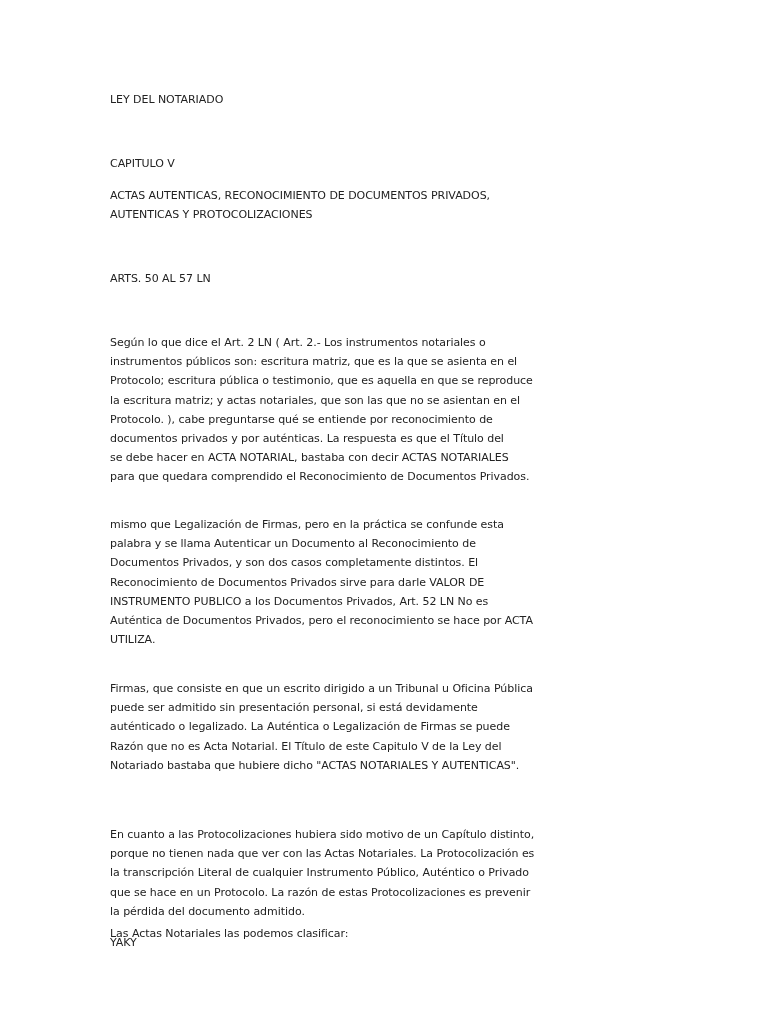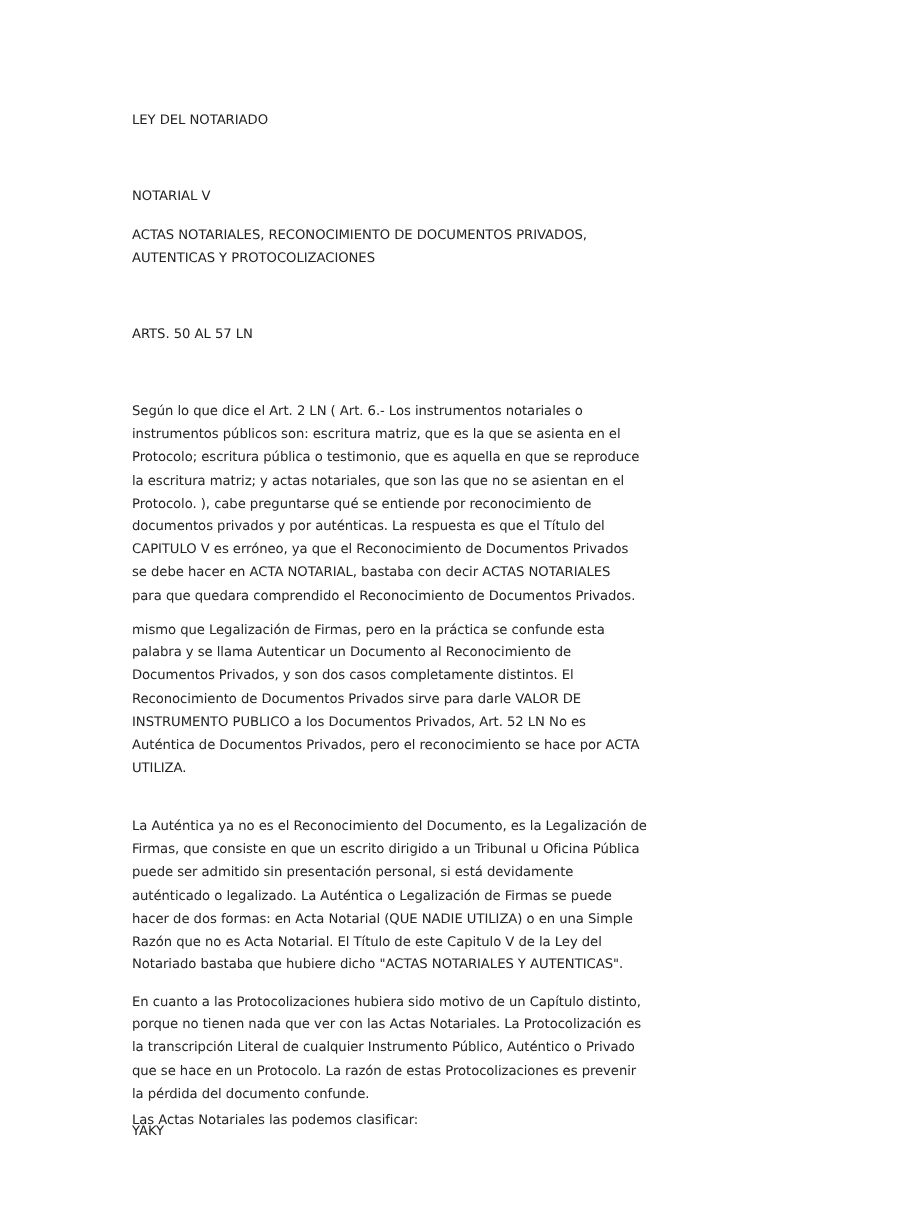--- a/index.html
+++ b/index.html
@@ -37,70 +37,67 @@
 </head>
 <body>
 
 <div class="page">
 
   <div class="line-block" style="top:90px">
     <span class="ln">LEY DEL NOTARIADO</span>
   </div>
 
   <div class="line-block" style="top:154px">
-    <span class="ln">NOTARIAL V</span>
+    <span class="ln">CAPITULO V</span>
   </div>
 
   <div class="line-block" style="top:186px">
-    <span class="ln">ACTAS NOTARIALES, RECONOCIMIENTO DE DOCUMENTOS PRIVADOS,</span>
+    <span class="ln">ACTAS AUTENTICAS, RECONOCIMIENTO DE DOCUMENTOS PRIVADOS,</span>
     <span class="ln">AUTENTICAS Y PROTOCOLIZACIONES</span>
   </div>
 
   <div class="line-block" style="top:269px">
     <span class="ln">ARTS. 50 AL 57 LN</span>
   </div>
 
   <div class="line-block" style="top:333px">
-    <span class="ln">Según lo que dice el Art. 2 LN ( Art. 6.- Los instrumentos notariales o</span>
+    <span class="ln">Según lo que dice el Art. 2 LN ( Art. 2.- Los instrumentos notariales o</span>
     <span class="ln">instrumentos públicos son: escritura matriz, que es la que se asienta en el</span>
     <span class="ln">Protocolo; escritura pública o testimonio, que es aquella en que se reproduce</span>
     <span class="ln">la escritura matriz; y actas notariales, que son las que no se asientan en el</span>
     <span class="ln">Protocolo. ), cabe preguntarse qué se entiende por reconocimiento de</span>
     <span class="ln">documentos privados y por auténticas. La respuesta es que el Título del</span>
-    <span class="ln">CAPITULO V es erróneo, ya que el Reconocimiento de Documentos Privados</span>
     <span class="ln">se debe hacer en ACTA NOTARIAL, bastaba con decir ACTAS NOTARIALES</span>
     <span class="ln">para que quedara comprendido el Reconocimiento de Documentos Privados.</span>
   </div>
 
   <div class="line-block" style="top:515px">
     <span class="ln">mismo que Legalización de Firmas, pero en la práctica se confunde esta</span>
     <span class="ln">palabra y se llama Autenticar un Documento al Reconocimiento de</span>
     <span class="ln">Documentos Privados, y son dos casos completamente distintos. El</span>
     <span class="ln">Reconocimiento de Documentos Privados sirve para darle VALOR DE</span>
     <span class="ln">INSTRUMENTO PUBLICO a los Documentos Privados, Art. 52 LN No es</span>
     <span class="ln">Auténtica de Documentos Privados, pero el reconocimiento se hace por ACTA</span>
     <span class="ln">UTILIZA.</span>
   </div>
 
   <div class="line-block" style="top:679px">
-    <span class="ln">La Auténtica ya no es el Reconocimiento del Documento, es la Legalización de</span>
     <span class="ln">Firmas, que consiste en que un escrito dirigido a un Tribunal u Oficina Pública</span>
     <span class="ln">puede ser admitido sin presentación personal, si está devidamente</span>
     <span class="ln">auténticado o legalizado. La Auténtica o Legalización de Firmas se puede</span>
-    <span class="ln">hacer de dos formas: en Acta Notarial (QUE NADIE UTILIZA) o en una Simple</span>
     <span class="ln">Razón que no es Acta Notarial. El Título de este Capitulo V de la Ley del</span>
     <span class="ln">Notariado bastaba que hubiere dicho "ACTAS NOTARIALES Y AUTENTICAS".</span>
   </div>
 
   <div class="line-block" style="top:825px">
     <span class="ln">En cuanto a las Protocolizaciones hubiera sido motivo de un Capítulo distinto,</span>
     <span class="ln">porque no tienen nada que ver con las Actas Notariales. La Protocolización es</span>
     <span class="ln">la transcripción Literal de cualquier Instrumento Público, Auténtico o Privado</span>
     <span class="ln">que se hace en un Protocolo. La razón de estas Protocolizaciones es prevenir</span>
-    <span class="ln">la pérdida del documento confunde.</span>
+    <span class="ln">la pérdida del documento admitido.</span>
   </div>
 
   <div class="line-block" style="top:933px">
     <span class="ln">YAKY</span>
   </div>
 
   <div class="line-block" style="top:924px">
     <span class="ln">Las Actas Notariales las podemos clasificar:</span>
   </div>
 

